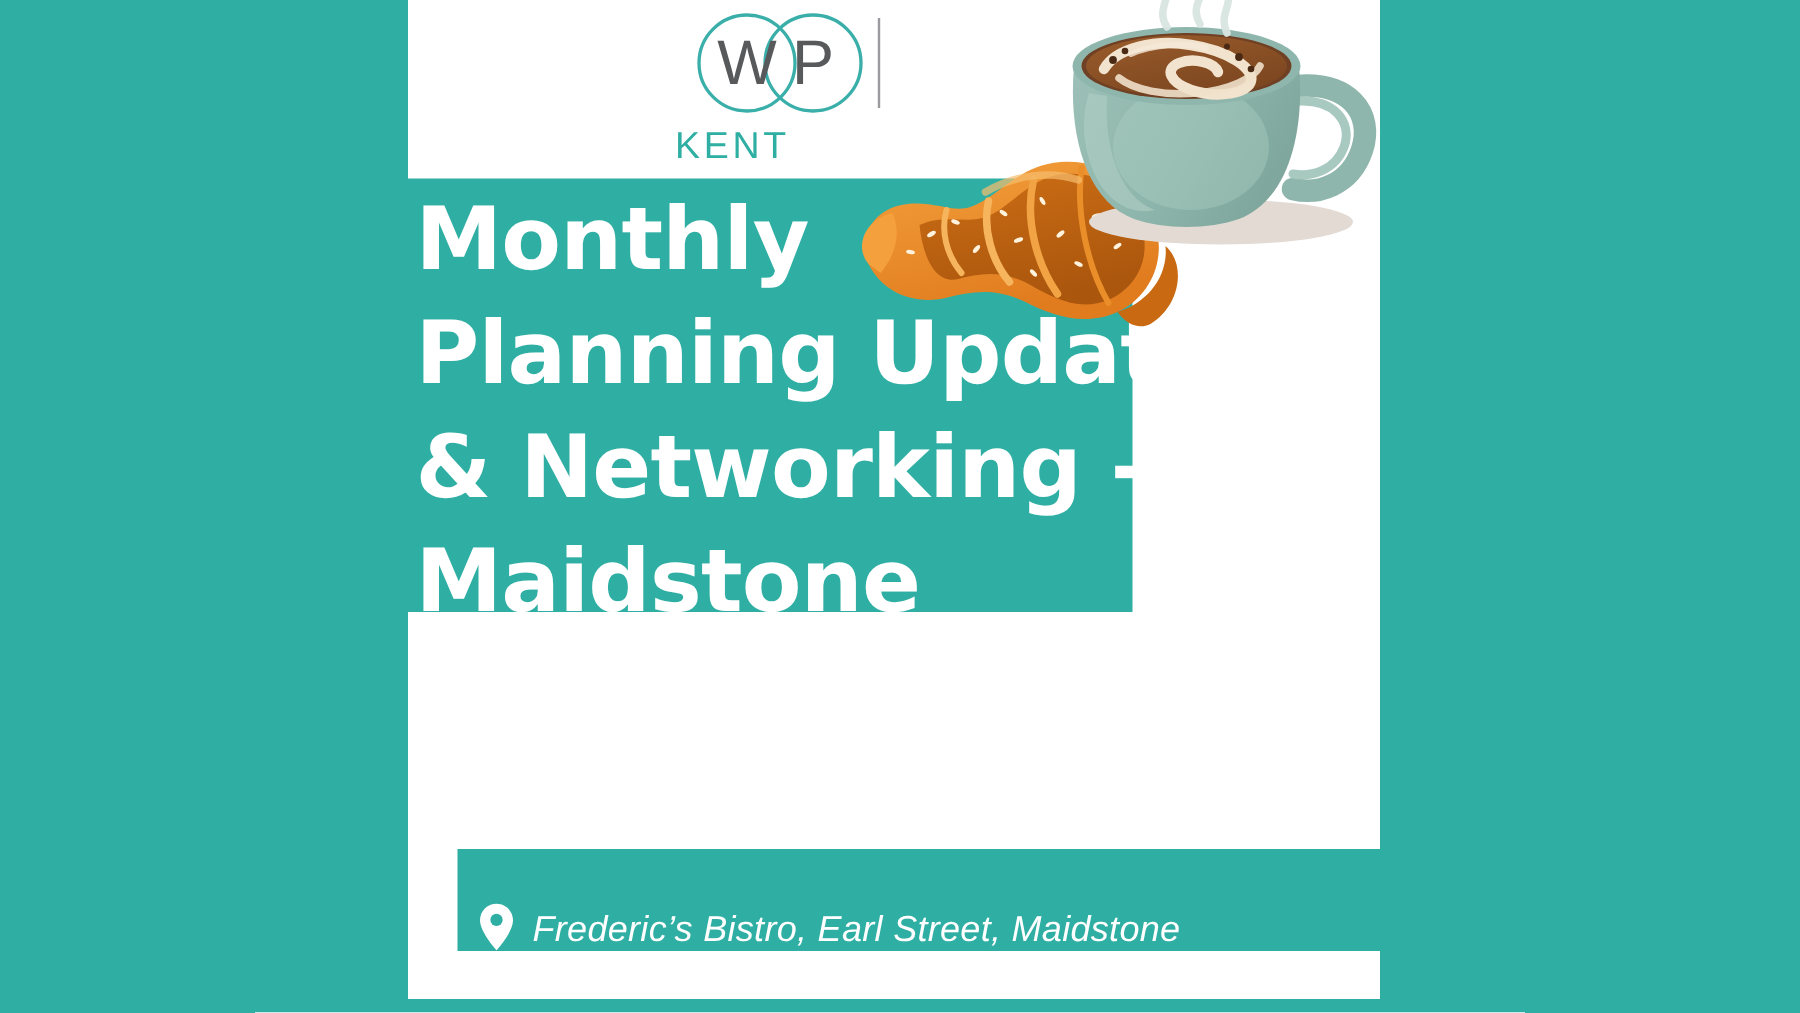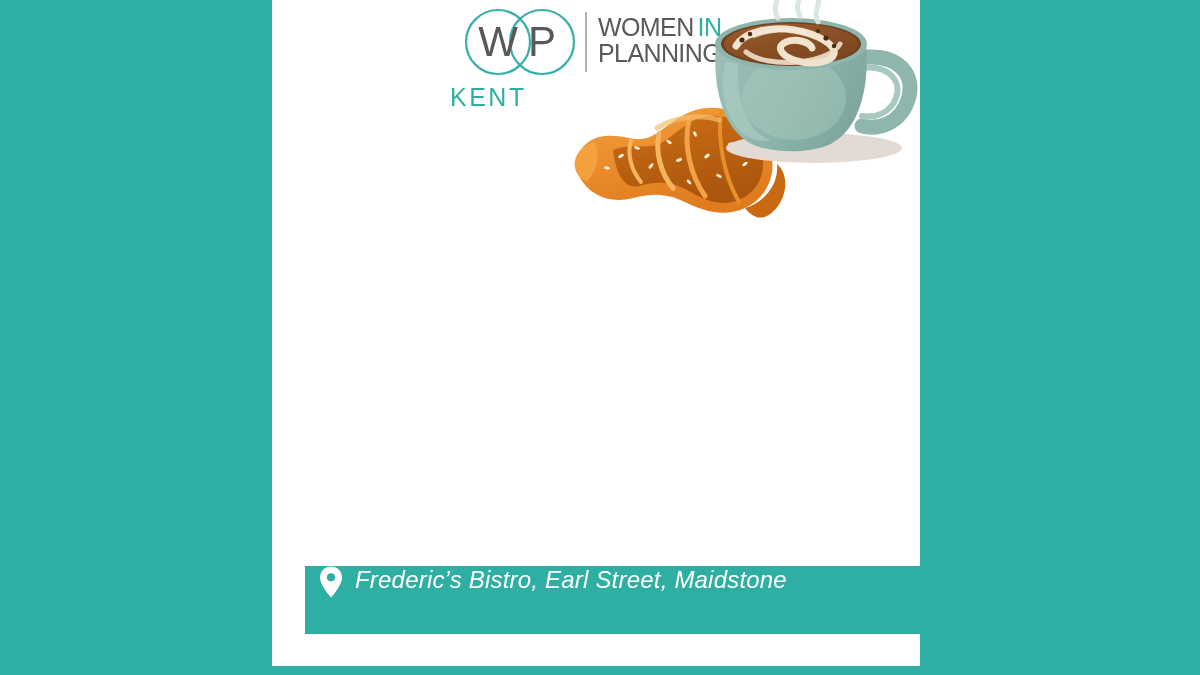--- a/index.html
+++ b/index.html
@@ -110,21 +110,21 @@
 
   
   .location-bar {
     position: absolute;
     left: 33px;
     top: 566px;
     width: 639px;
     height: 68px;
     background: #2FAFA4;
     display: flex;
-    align-items: flex-start;
+    align-items: flex-end;
     padding-left: 14px;
     box-sizing: border-box;
   }
   .pin-icon {
     width: 24px;
     height: 32px;
     flex: 0 0 auto;
     margin-right: 12px;
     display: block;
   }
@@ -165,31 +165,31 @@
     <div class="header-strip">
 
       <div class="logo-wrap">
         <svg class="logo-marks" viewBox="0 0 250 68" xmlns="http://www.w3.org/2000/svg">
           <circle cx="48" cy="34" r="32" fill="none" stroke="#3AAFA9" stroke-width="2.2"></circle>
           <circle cx="92" cy="34" r="32" fill="none" stroke="#3AAFA9" stroke-width="2.2"></circle>
           <text x="48" y="48" text-anchor="middle" font-family="Liberation Sans, sans-serif" font-size="42" fill="#58595B">W</text>
           <text x="92" y="48" text-anchor="middle" font-family="Liberation Sans, sans-serif" font-size="42" fill="#58595B">P</text>
           <line x1="136" y1="4" x2="136" y2="64" stroke="#9A9B9E" stroke-width="1.6"></line>
         </svg>
-        <div style="position:absolute;left:148px;top:6px;line-height:26px;">
-          <div style="font-family:'Liberation Sans',sans-serif;font-size:25px;color:#58595B;letter-spacing:-0.6px;white-space:nowrap;">
-            <span>WOMEN</span><span style="color:#2FAFA4;margin-left:4px;">IN</span>
-          </div>
-          <div style="font-family:'Liberation Sans',sans-serif;font-size:25px;color:#58595B;letter-spacing:-0.6px;white-space:nowrap;">PLANNING</div>
-        </div>
       </div>
 
       <div class="logo-kent">KENT</div>
     </div>
 
+    <div class="title-block">
+      <div class="title-text">Monthly
+Planning Update
+&amp; Networking -
+Maidstone</div>
+    </div>
 
 
     <div class="location-bar">
       <svg class="pin-icon" viewBox="0 0 24 32" xmlns="http://www.w3.org/2000/svg">
         <path d="M12 0.5C5.9 0.5 1 5.4 1 11.5c0 8 11 20 11 20s11-12 11-20C23 5.4 18.1 0.5 12 0.5z" fill="#ffffff"></path>
         <circle cx="12" cy="11.3" r="4.1" fill="#2FAFA4"></circle>
       </svg>
       <span class="location-text">Frederic’s Bistro, Earl Street, Maidstone</span>
     </div>
 

